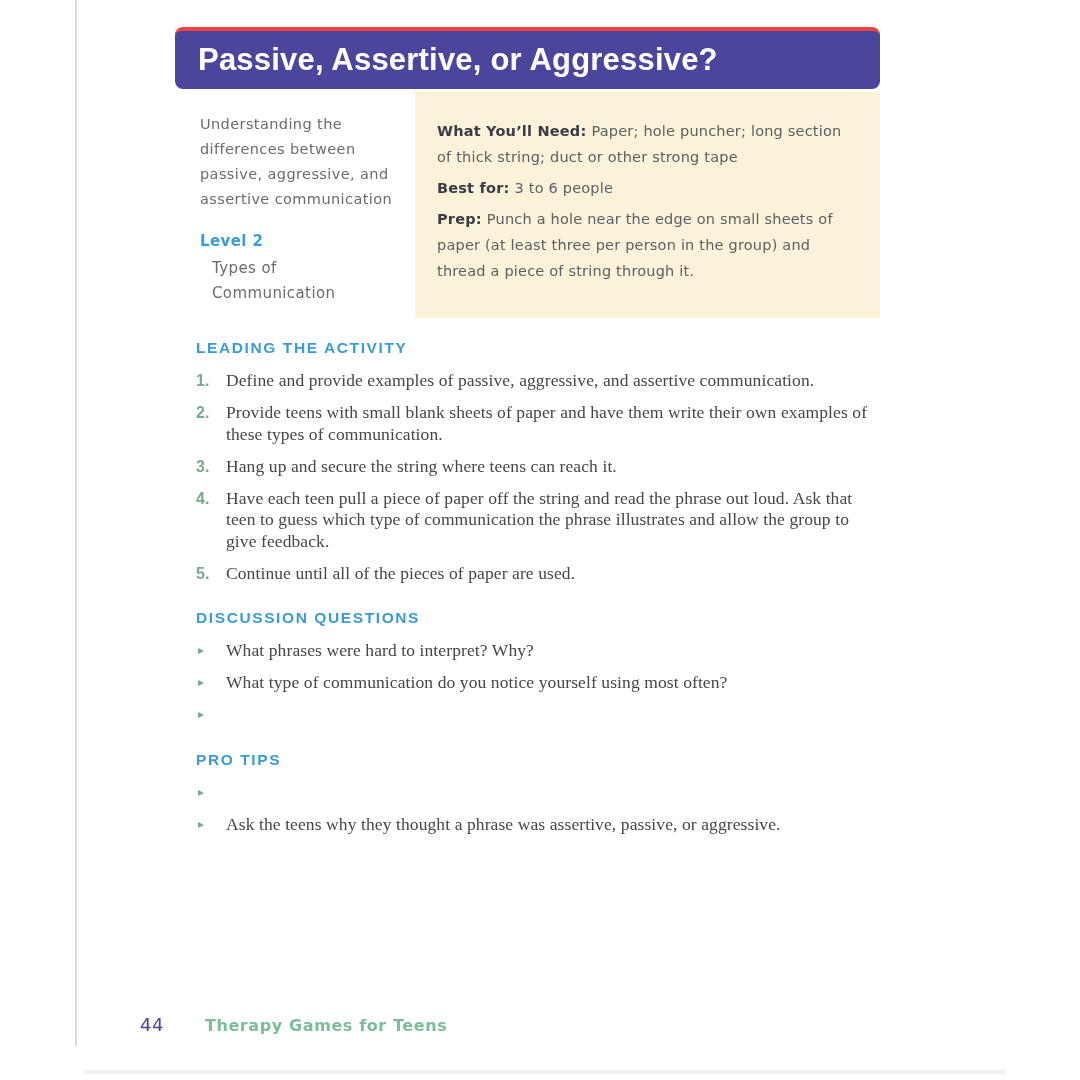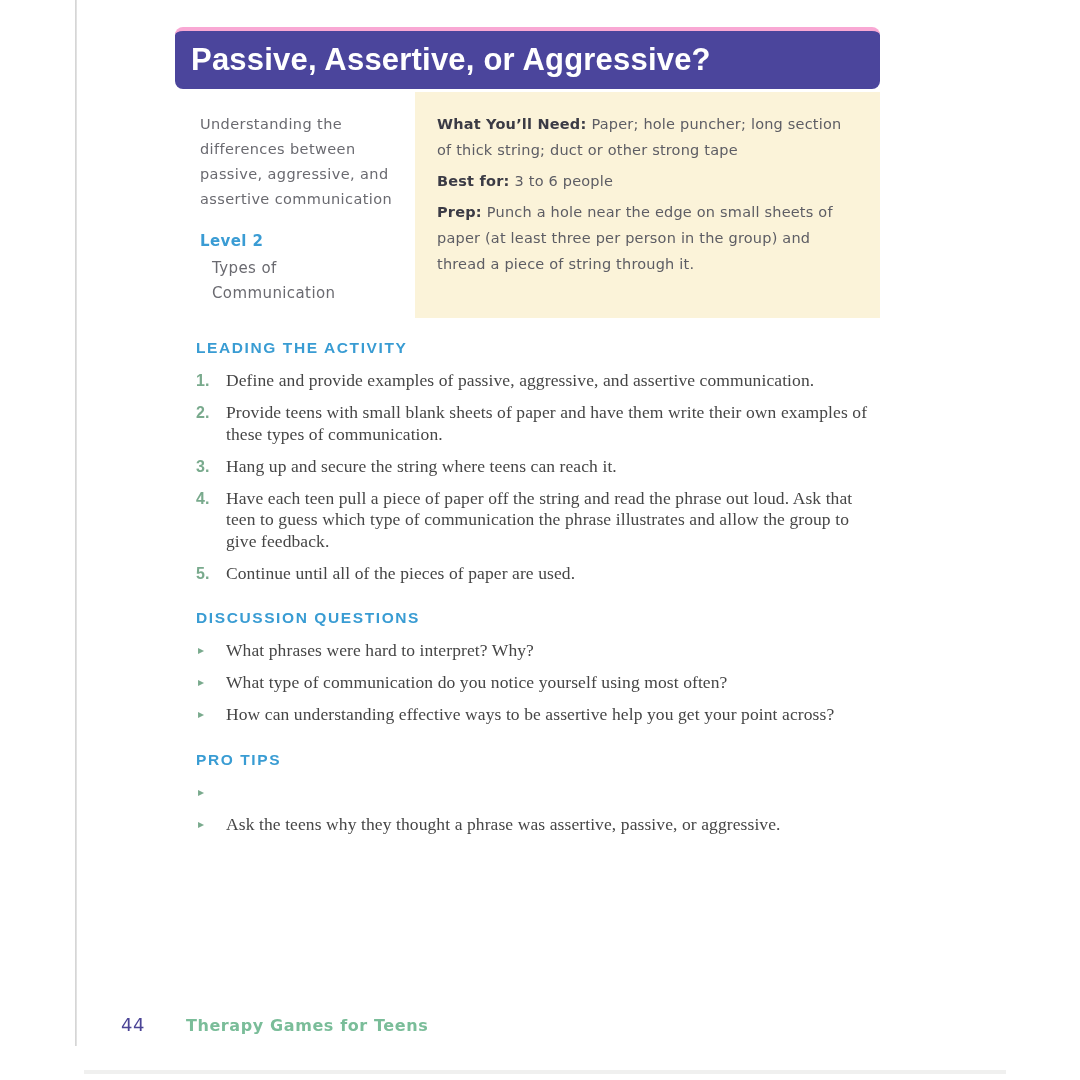--- a/index.html
+++ b/index.html
@@ -12,42 +12,42 @@
     background: linear-gradient(to right, #cfcfcf, #e8e8e8);
   }
   .page-edge-bottom {
     position: absolute; left: 84px; top: 1070px; width: 922px; height: 4px;
     background: #f0f0ef;
   }
 
   
   .banner {
     position: absolute; left: 175px; top: 27px; width: 705px; height: 62px;
-    background: #4b459c; border-top: 4px solid #f9a8d4; border-radius: 8px;
-    display: flex; align-items: center; padding-left: 16px;
+    background: #4b459c; border-top: 4px solid #ef4444; border-radius: 8px;
+    display: flex; align-items: center; padding-left: 23px;
   }
   .banner h1 {
     color: #ffffff; font-size: 31px; font-weight: bold; letter-spacing: 0.2px;
     font-family: "Liberation Sans", sans-serif;
   }
 
   
   .sidebar {
     position: absolute; left: 200px; top: 112px; width: 200px;
     color: #6a6a70; font-size: 14.5px; line-height: 25px; letter-spacing: 0.4px;
   }
   .sidebar .level {
     margin-top: 17px; color: #3a9cd4; font-weight: bold; font-size: 15px;
   }
   .sidebar .category { margin-top: 2px; font-size: 15px; margin-left: 12px; }
 
   
   .info-box {
     position: absolute; left: 415px; top: 92px; width: 465px; height: 226px;
-    background: #fbf3d9; padding: 19px 22px; 
+    background: #fbf3d9; padding: 26px 22px; 
   }
   .info-box p { font-size: 14.5px; line-height: 26px; margin-bottom: 5px; letter-spacing: 0.2px; }
   .info-box .lbl { font-weight: bold; color: #3b3b45; margin-right: 5px; }
   .info-box .val { color: #5d5d64; }
 
   
   .main {
     position: absolute; left: 196px; top: 339px; width: 686px;
   }
   h2.section-heading {
@@ -63,21 +63,21 @@
   .list-row .bullet-marker {
     flex: 0 0 30px; color: #79aa8d; font-size: 12px; line-height: 21.5px; padding-left: 2px;
   }
   .list-row .text {
     font-family: "Liberation Serif", serif; color: #464646; font-size: 17.5px;
     line-height: 21.5px; max-width: 648px; letter-spacing: 0.1px;
   }
 
   
   .footer {
-    position: absolute; left: 121px; top: 1014px; display: flex; align-items: baseline;
+    position: absolute; left: 140px; top: 1014px; display: flex; align-items: baseline;
   }
   .footer .page-num { color: #4b4496; font-size: 18px; letter-spacing: 0.5px; }
   .footer .book-title {
     margin-left: 41px; color: #7abd99; font-weight: bold; font-size: 16px; letter-spacing: 0.6px;
   }
 </style>
 </head>
 <body>
 
 <div class="page-edge-left"></div>
@@ -136,21 +136,20 @@
     <div class="list-row">
       <span class="bullet-marker">▸</span>
       <span class="text">What phrases were hard to interpret? Why?</span>
     </div>
     <div class="list-row">
       <span class="bullet-marker">▸</span>
       <span class="text">What type of communication do you notice yourself using most often?</span>
     </div>
     <div class="list-row">
       <span class="bullet-marker">▸</span>
-      <span class="text">How can understanding effective ways to be assertive help you get your point across?</span>
     </div>
   </div>
 
   <div class="section">
     <h2 class="section-heading">PRO TIPS</h2>
     <div class="list-row">
       <span class="bullet-marker">▸</span>
     </div>
     <div class="list-row">
       <span class="bullet-marker">▸</span>

